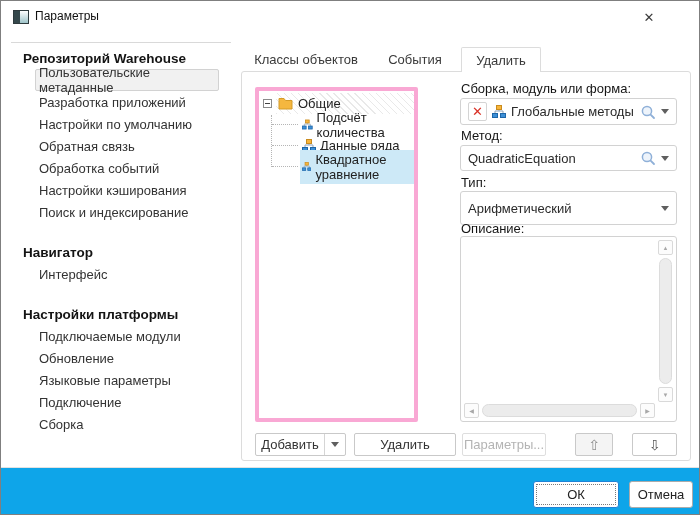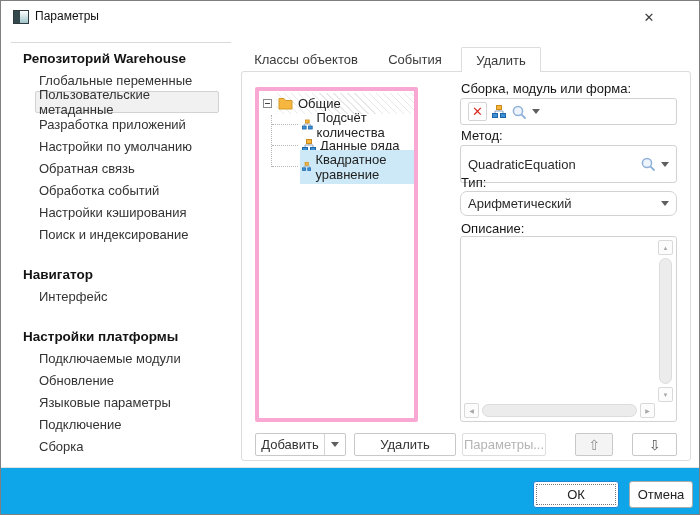--- a/index.html
+++ b/index.html
@@ -64,22 +64,22 @@
   .conn-h { position:absolute; left:13px; width:26px; border-top:1px dotted #b5b5b5; }
   .conn-h.h1 { top:33px; } .conn-h.h2 { top:54px; } .conn-h.h3 { top:75px; }
 
   
   .form { position:absolute; left:218px; top:0; width:217px; height:100%; }
   .f-label { position:absolute; left:1px; color:#151515; }
   .lab-1 { top:9px; } .lab-2 { top:56px; } .lab-3 { top:103px; } .lab-4 { top:149px; }
   .field { position:absolute; left:0; right:0; display:flex; align-items:center; gap:5px;
     border:1px solid #d2d2d2; border-radius:3px; background:#fff; padding:0 7px; }
   .field-1 { top:26px; height:27px; }
-  .field-2 { top:73px; height:38px; }
-  .field-3 { top:119px; height:25px;border-radius:7px; }
+  .field-2 { top:73px; height:26px; }
+  .field-3 { top:119px; height:34px; }
   .field-value { flex:1; color:#2a2a2a; white-space:nowrap; overflow:hidden; }
   .clear-btn { width:19px; height:19px; border:1px solid #d4d4d4; border-radius:2px; background:#fff;
     display:flex; align-items:center; justify-content:center;
     color:#d93025; font-weight:bold; font-size:13px; flex:0 0 auto; }
   .caret { width:0; height:0; border-left:4px solid transparent; border-right:4px solid transparent;
     border-top:5px solid #5f5f5f; flex:0 0 auto; }
   .mag { flex:0 0 auto; display:flex; }
 
   
   .descbox { position:absolute; left:0; right:0; top:164px; height:186px;
@@ -125,21 +125,20 @@
 
   <div class="titlebar">
     <span class="app-icon"></span>
     <span class="title-text">Параметры</span>
     <span class="close-btn">✕</span>
   </div>
   <div class="title-sep"></div>
 
   <div class="sidebar">
     <div class="side-header">Репозиторий Warehouse</div>
-    <div class="side-item">Глобальные переменные</div>
     <div class="side-item selected">Пользовательские метаданные</div>
     <div class="side-item">Разработка приложений</div>
     <div class="side-item">Настройки по умолчанию</div>
     <div class="side-item">Обратная связь</div>
     <div class="side-item">Обработка событий</div>
     <div class="side-item">Настройки кэширования</div>
     <div class="side-item">Поиск и индексирование</div>
 
     <div class="side-header gap">Навигатор</div>
     <div class="side-item">Интерфейс</div>
@@ -214,20 +213,21 @@
     <div class="form">
       <div class="f-label lab-1">Сборка, модуль или форма:</div>
       <div class="field field-1">
         <span class="clear-btn">✕</span>
         <svg width="14" height="13" viewBox="0 0 14 13">
           <path d="M7 3 V6 M3 6 H11 M3 6 V9 M11 6 V9" stroke="#8fa3b8" fill="none" stroke-width="1"></path>
           <rect x="4.5" y="0.5" width="5" height="4" fill="#F8B53A" stroke="#C98B1E"></rect>
           <rect x="0.5" y="8.5" width="5" height="4" fill="#3D8FD6" stroke="#1D66A8"></rect>
           <rect x="8.5" y="8.5" width="5" height="4" fill="#3D8FD6" stroke="#1D66A8"></rect>
         </svg>
+        <span class="field-value">Глобальные методы</span>
         <span class="mag">
           <svg width="16" height="16" viewBox="0 0 16 16">
             <circle cx="7" cy="7" r="4.6" fill="#eef4fb" stroke="#8fb0d8" stroke-width="1.5"></circle>
             <line x1="10.6" y1="10.6" x2="14" y2="14" stroke="#8fb0d8" stroke-width="1.8" stroke-linecap="round"></line>
           </svg>
         </span>
         <span class="caret"></span>
       </div>
 
       <div class="f-label lab-2">Метод:</div>

